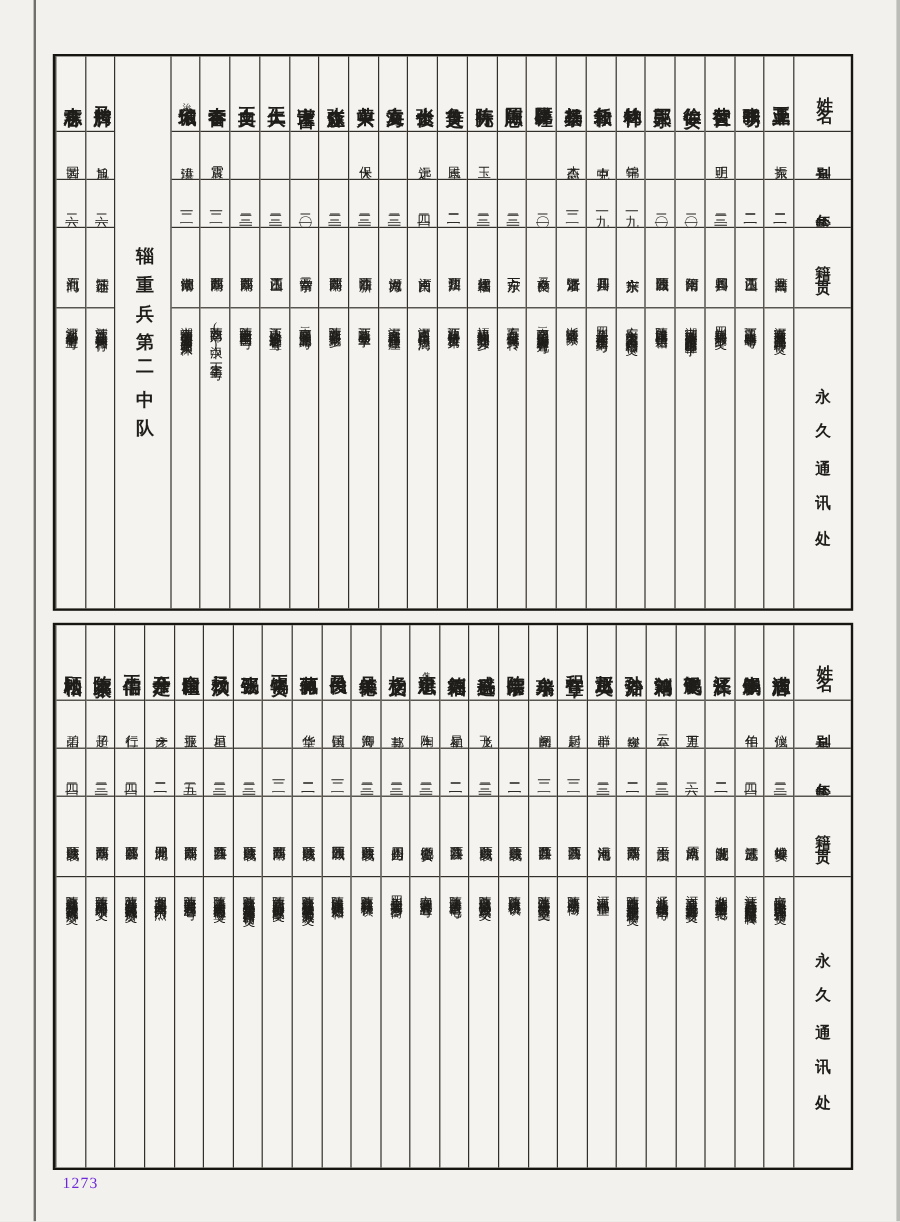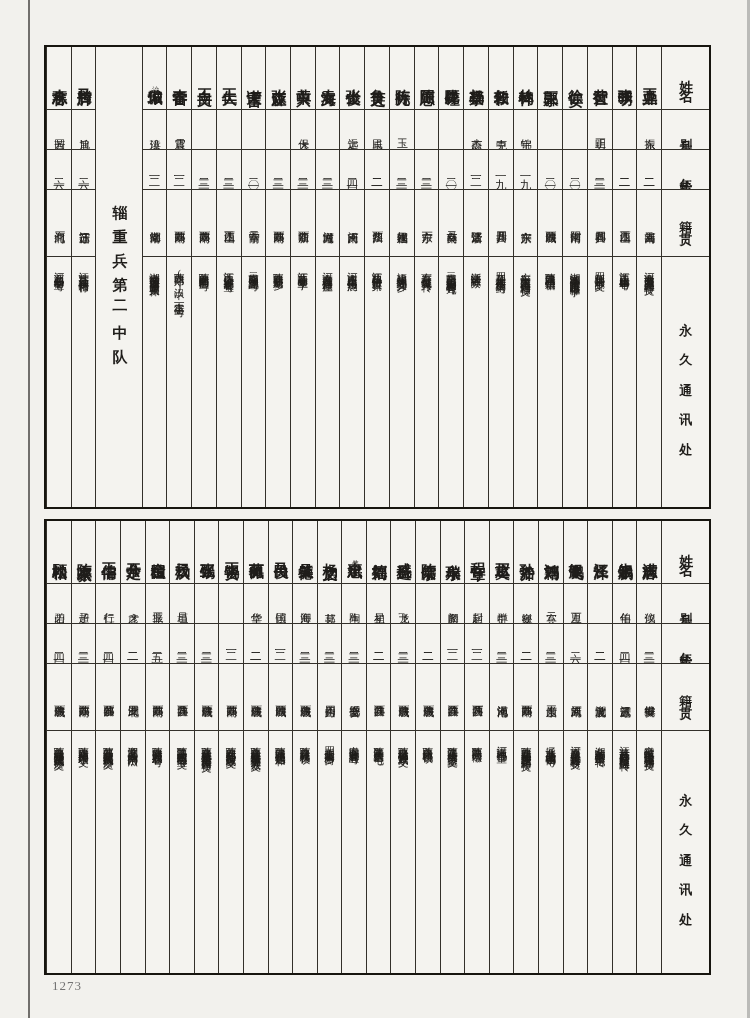--- a/index.html
+++ b/index.html
@@ -39,21 +39,21 @@
   .addr-cell{justify-content:flex-start;padding-top:7px;font-size:10.5px;}
   .addr-cell span{letter-spacing:1px;max-height:240px;}
   .unit-label{font-size:15px;font-weight:700;letter-spacing:24px;}
   
   .h-name{height:63px;font-size:14px;font-weight:700;letter-spacing:9px;}
   .h-alias{height:40px;font-size:12.5px;font-weight:700;letter-spacing:2px;}
   .h-age{height:40px;font-size:12.5px;font-weight:700;letter-spacing:2px;}
   .h-native{height:67px;font-size:13px;font-weight:700;letter-spacing:12px;}
   .h-addr{font-size:13px;font-weight:700;}
   .h-addr span{letter-spacing:30px;padding-top:10px;}
-  .page-number{position:absolute;left:52px;top:978px;font-size:13px;letter-spacing:1px;color:#737373;}
+  .page-number{position:absolute;left:52px;top:978px;font-size:13px;letter-spacing:1px;color:#6d28d9;}
 </style>
 </head>
 <body>
 
 <div class="page">
   <div class="gutter-line"></div>
   <div class="edge-shadow"></div>
 
   <div class="tables">
 

